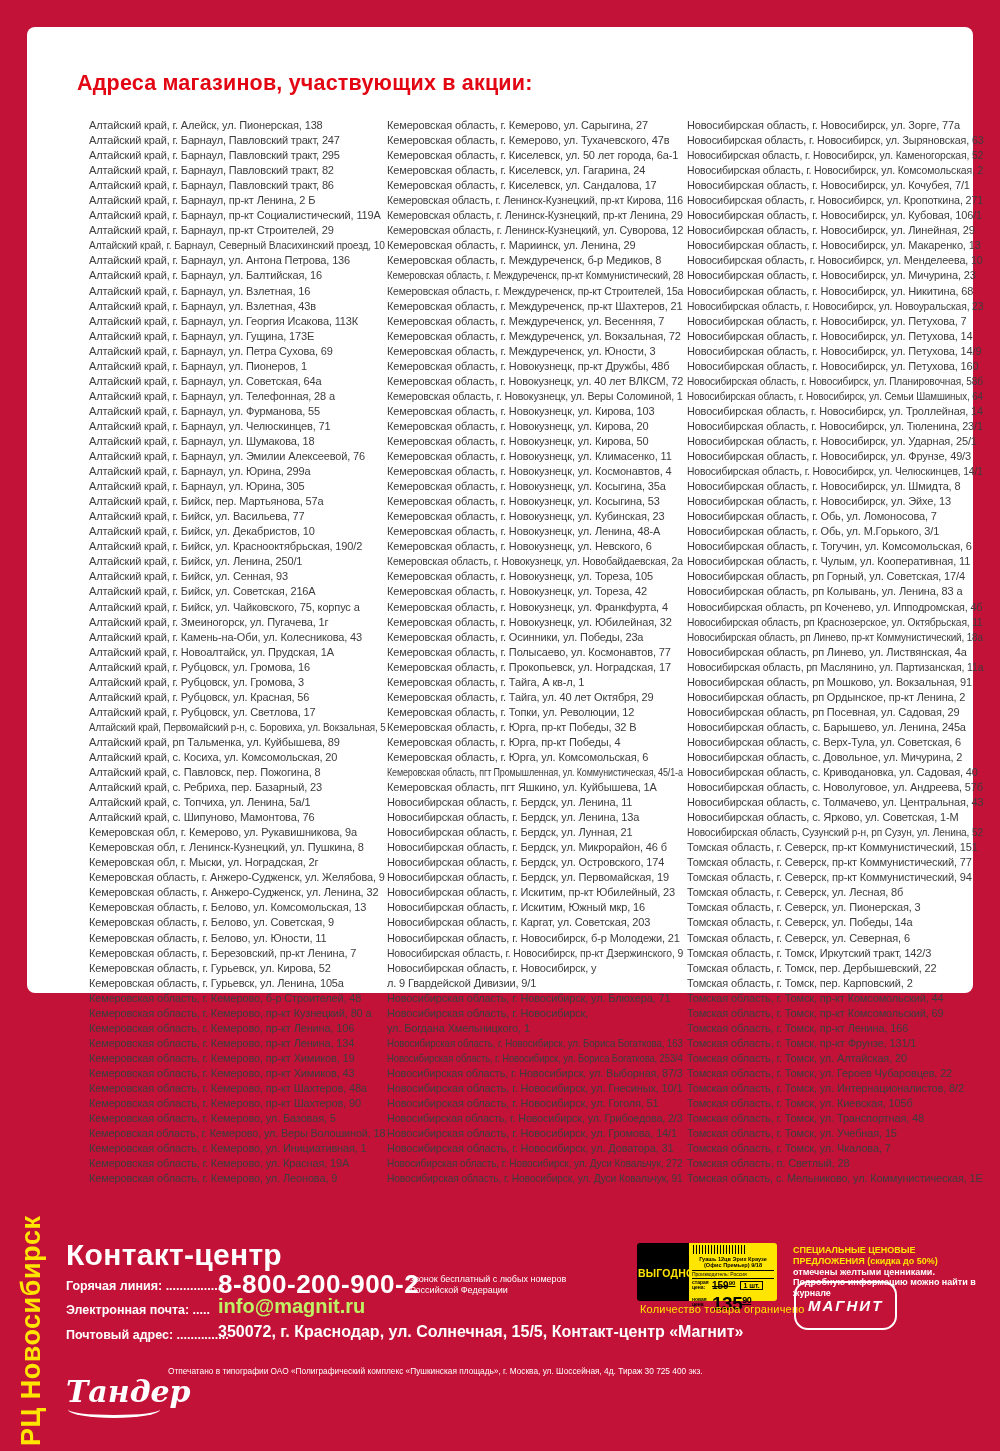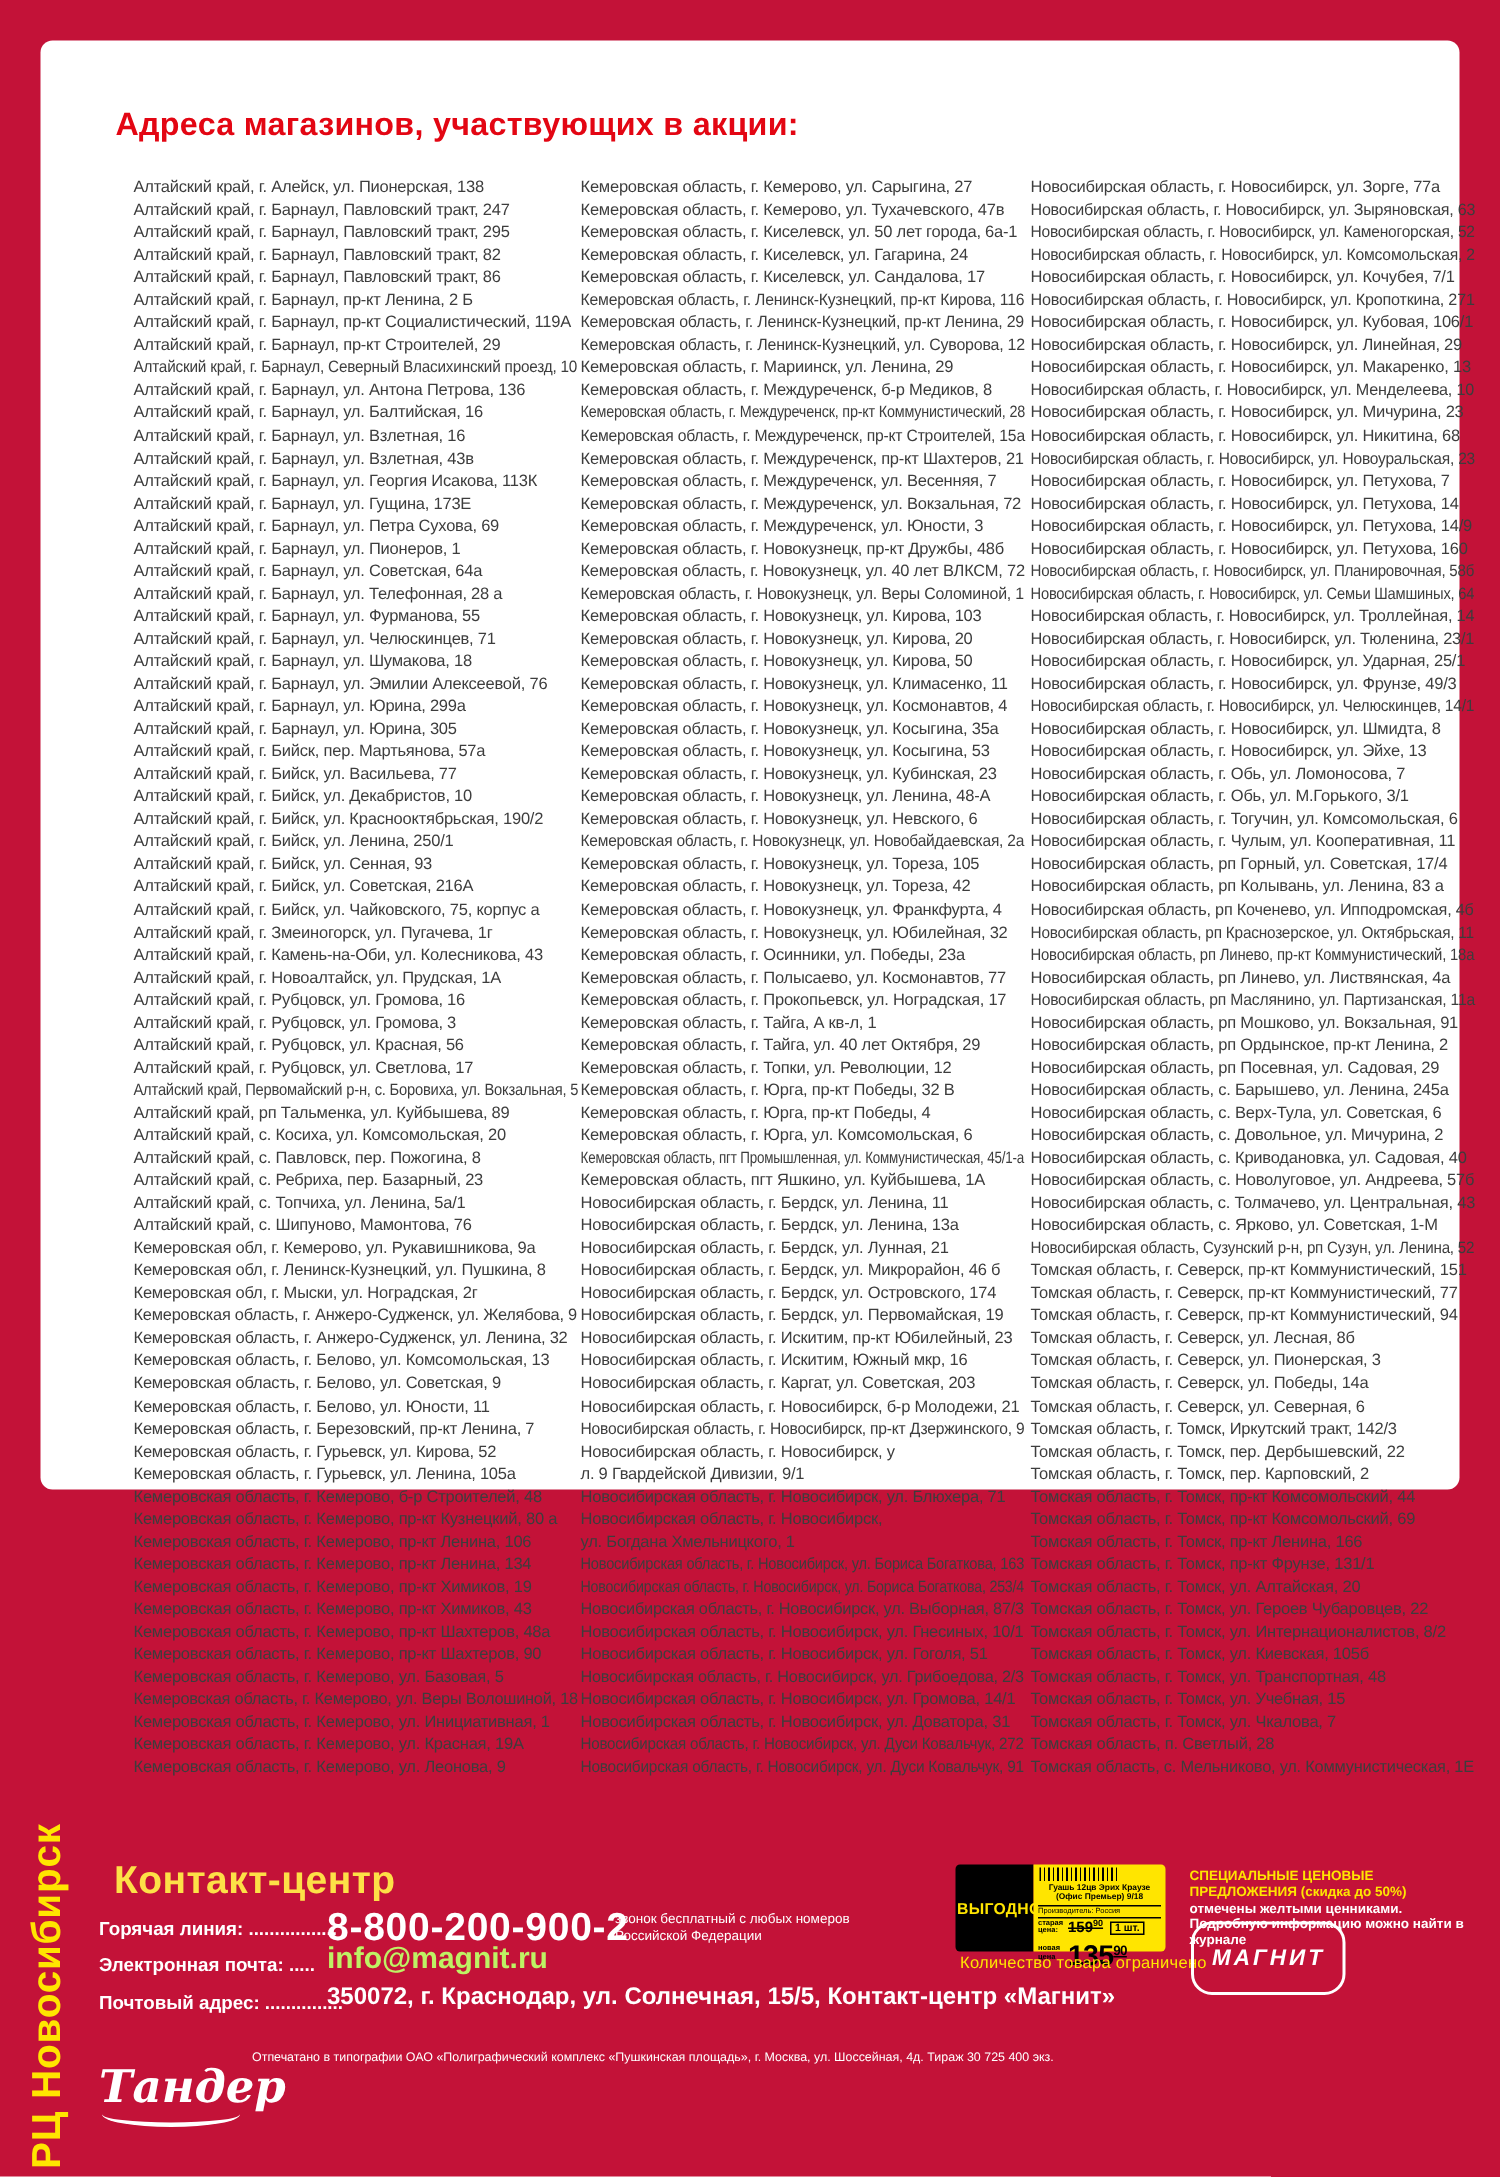--- a/index.html
+++ b/index.html
@@ -31,22 +31,22 @@
   .addr span { display:inline-block; white-space:nowrap; transform-origin:left center; }
 
   
   .rc-vertical {
     position:absolute; left:16px; top:1446px;
     transform:rotate(-90deg); transform-origin:0 0;
     font-size:27px; font-weight:bold; color:#ffe500; white-space:nowrap;
     letter-spacing:0.5px;
   }
   .contact-title {
-    position:absolute; left:76px; top:1238px;
-    font-size:26px; font-weight:bold; color:#fde047; letter-spacing:0.3px;
+    position:absolute; left:66px; top:1238px;
+    font-size:30px; font-weight:bold; color:#ffffff; letter-spacing:0.3px;
   }
   .frow-label { position:absolute; font-size:12.5px; font-weight:bold; color:#ffffff; }
   .hotline-label { left:66px; top:1279px; }
   .email-label   { left:66px; top:1303px; }
   .postal-label  { left:66px; top:1328px; }
   .hotline-value {
     position:absolute; left:218px; top:1269px;
     font-size:26px; font-weight:bold; color:#ffffff; letter-spacing:0.5px;
   }
   .hotline-note {

